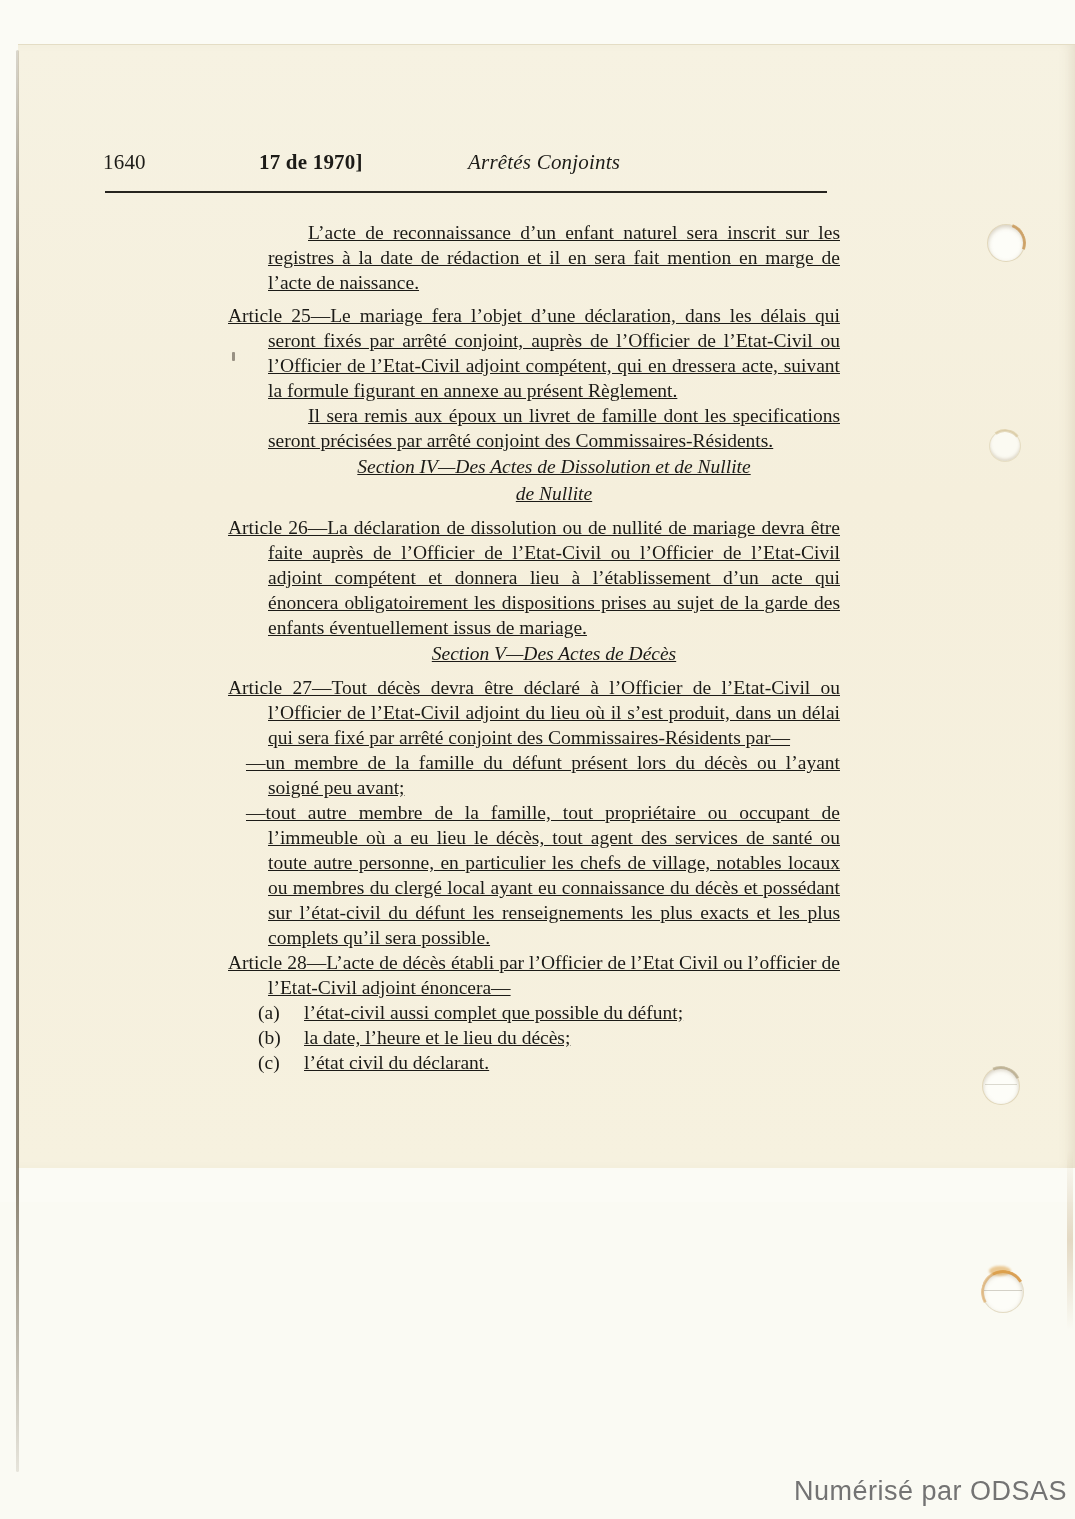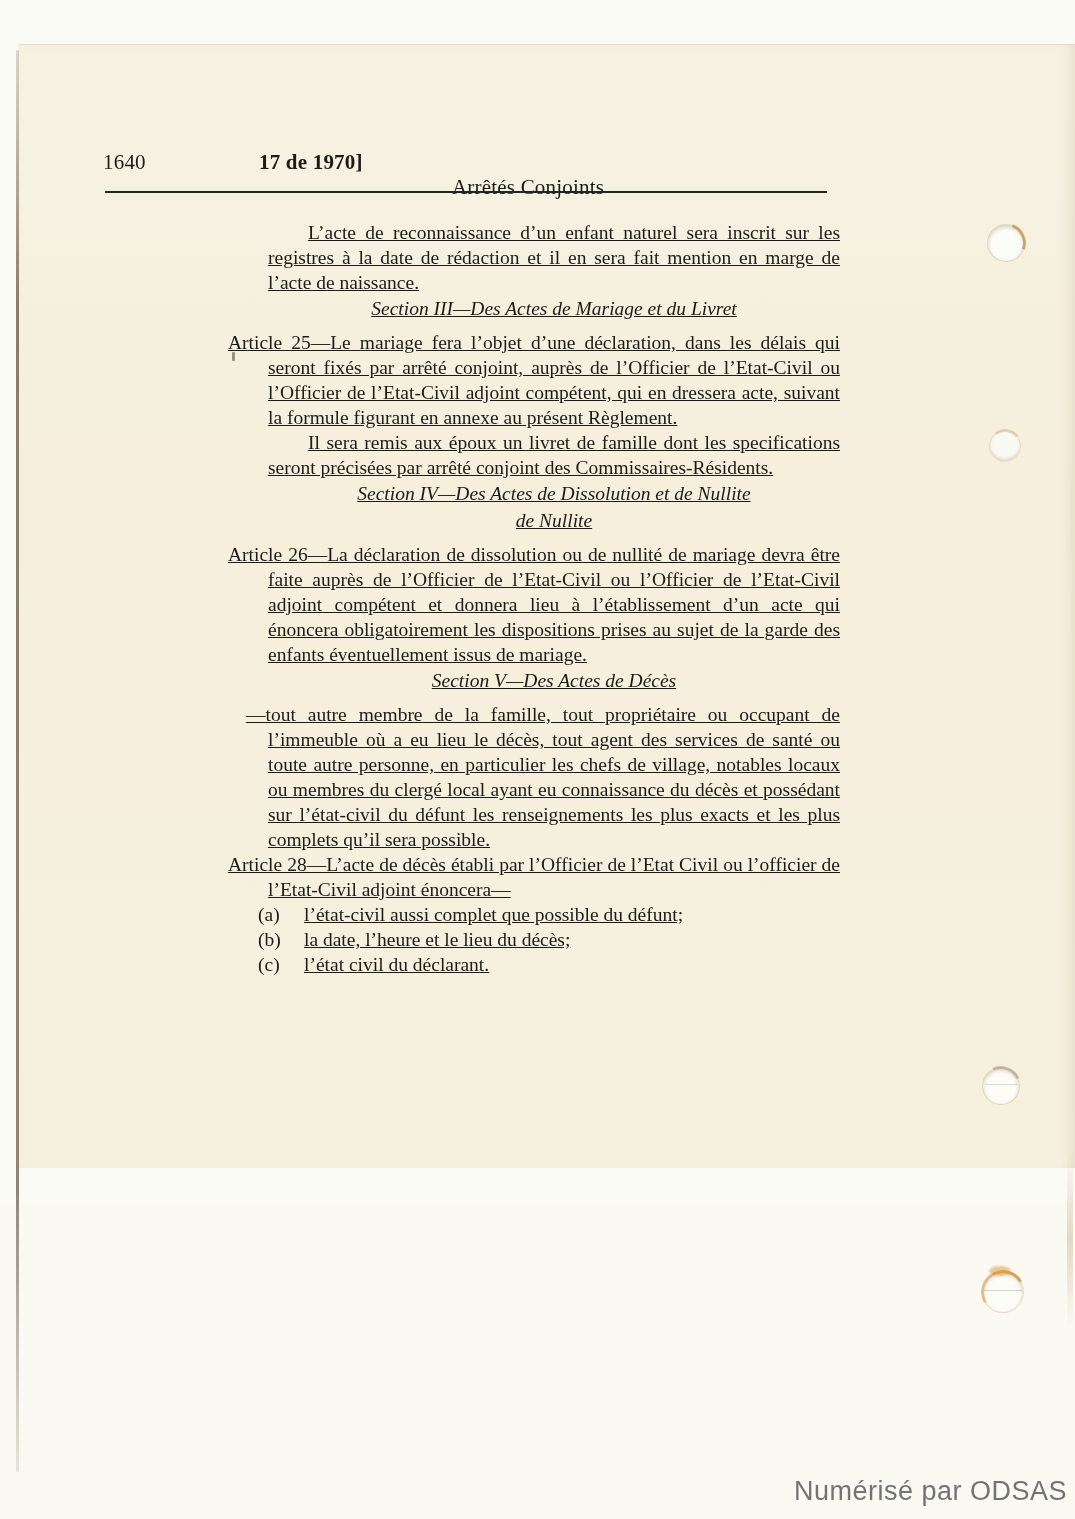--- a/index.html
+++ b/index.html
@@ -26,21 +26,21 @@
   .edge-smudge{
     position:absolute;right:2px;top:1150px;width:6px;height:180px;
     background:linear-gradient(180deg,rgba(190,160,110,0),rgba(185,155,105,.35),rgba(190,160,110,0));
     border-radius:3px;
   }
 
   
   .header-text{position:absolute;top:150px;font-size:21px;color:#1c1b17;letter-spacing:.2px;}
   .page-number{left:103px;}
   .issue-ref{left:228px;font-weight:bold;margin-left:31px;}
-  .running-title{left:452px;margin-top:25px;}
+  .running-title{left:468px;font-style:italic;}
   .header-rule{position:absolute;left:105px;top:191px;width:722px;height:2px;background:#26241f;}
 
   
   .content{
     position:absolute;left:268px;top:220px;width:572px;
     font-size:19.5px;line-height:25px;color:#1c1b17;text-decoration:underline;
   }
   .content p{margin:0;text-align:justify;}
   .p-indent{text-indent:40px;}
   .article{text-indent:-40px;}
@@ -104,40 +104,41 @@
   <div class="header-text running-title">Arrêtés Conjoints</div>
   <div class="header-rule"></div>
 
   <span class="print-artifact"></span>
 
   <div class="content">
 
     <p class="p-indent mb16">L’acte de reconnaissance d’un enfant naturel sera inscrit sur les registres à la date de rédaction et il en sera fait mention en marge de l’acte de naissance.</p>
 
     <div class="section-heading mb8">
-      <div>Section III—Des Actes de Mariage et du Livret</div>
     </div>
 
     <p class="article mb4">Article 25—Le mariage fera l’objet d’une déclaration, dans les délais qui seront fixés par arrêté conjoint, auprès de l’Officier de l’Etat-Civil ou l’Officier de l’Etat-Civil adjoint compétent, qui en dressera acte, suivant la formule figurant en annexe au présent Règlement.</p>
 
 
     <p class="p-indent mb20">Il sera remis aux époux un livret de famille dont les specifications seront précisées par arrêté conjoint des Commissaires-Résidents.</p>
 
     <div class="section-heading mb8">
       <div>Section IV—Des Actes de Dissolution et de Nullite</div>
       <div>de Nullite</div>
     </div>
 
     <p class="article mb20">Article 26—La déclaration de dissolution ou de nullité de mariage devra être faite auprès de l’Officier de l’Etat-Civil ou l’Officier de l’Etat-Civil adjoint compétent et donnera lieu à l’établissement d’un acte qui énoncera obligatoirement les dispositions prises au sujet de la garde des enfants éventuellement issus de mariage.</p>
 
     <div class="section-heading mb8">
       <div>Section V—Des Actes de Décès</div>
     </div>
 
+    <p class="article mb12">Article 27—Tout décès devra être déclaré à l’Officier de l’Etat-Civil ou l’Officier de l’Etat-Civil adjoint du lieu où il s’est produit, dans un délai qui sera fixé par arrêté conjoint des Commissaires-Résidents par—</p>
 
+    <p class="dash-item mb12">—un membre de la famille du défunt présent lors du décès ou l’ayant soigné peu avant;</p>
 
     <p class="dash-item mb14">—tout autre membre de la famille, tout propriétaire ou occupant de l’immeuble où a eu lieu le décès, tout agent des services de santé ou toute autre personne, en particulier les chefs de village, notables locaux ou membres du clergé local ayant eu connaissance du décès et possédant sur l’état-civil du défunt les renseignements les plus exacts et les plus complets qu’il sera possible.</p>
 
     <p class="article mb8">Article 28—L’acte de décès établi par l’Officier de l’Etat Civil ou l’officier de l’Etat-Civil adjoint énoncera—</p>
 
     <p class="list-item">
       <span class="list-label">(a)</span>
       <span>l’état-civil aussi complet que possible du défunt;</span>
     </p>
     <p class="list-item">

